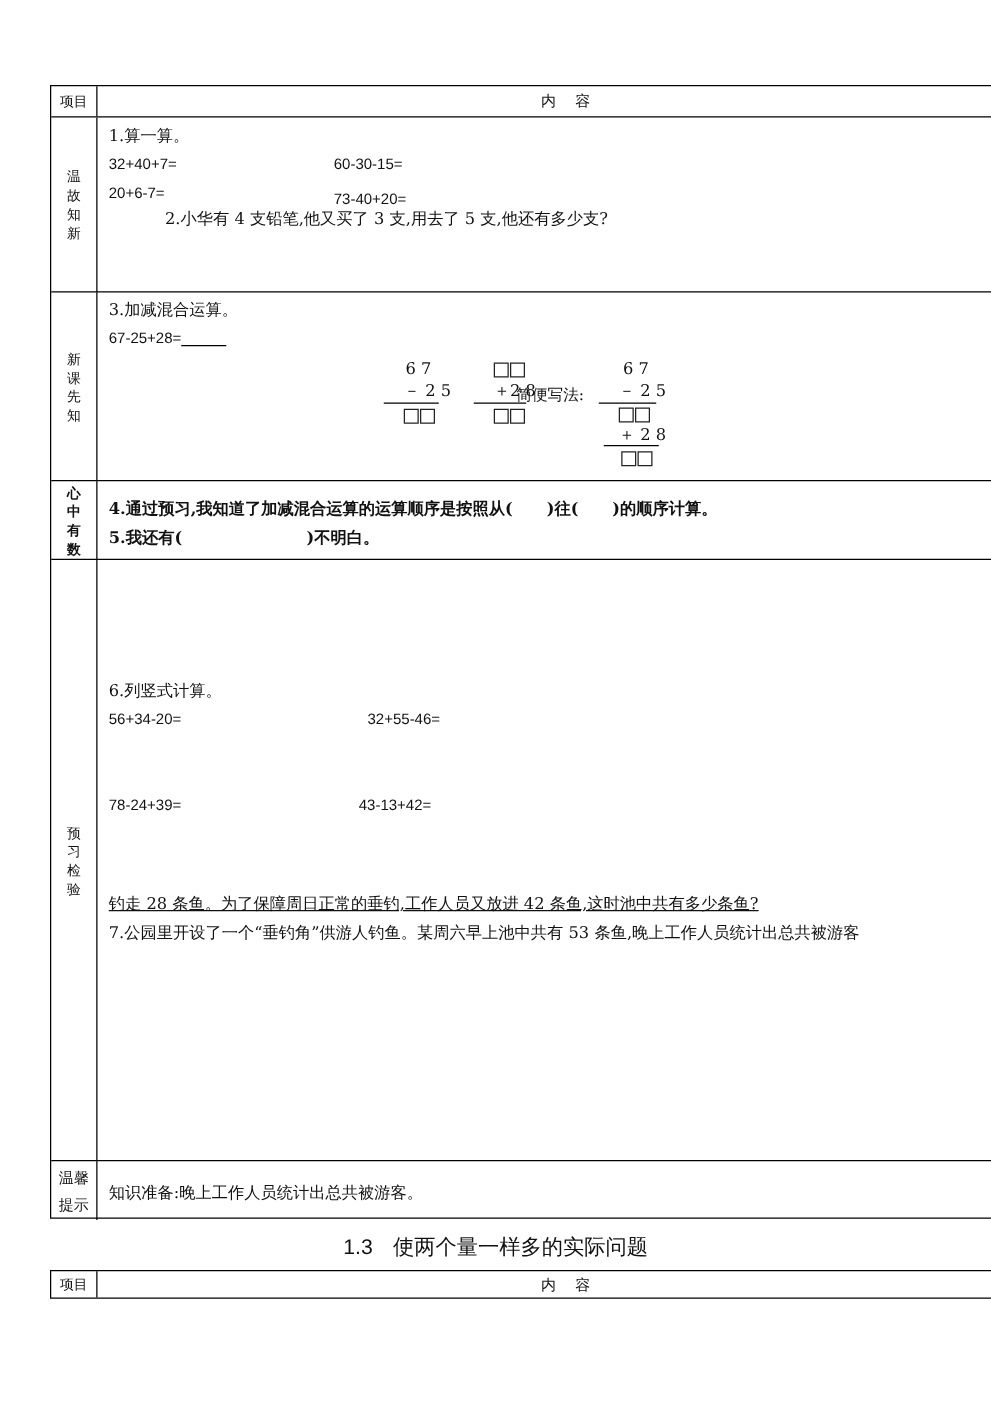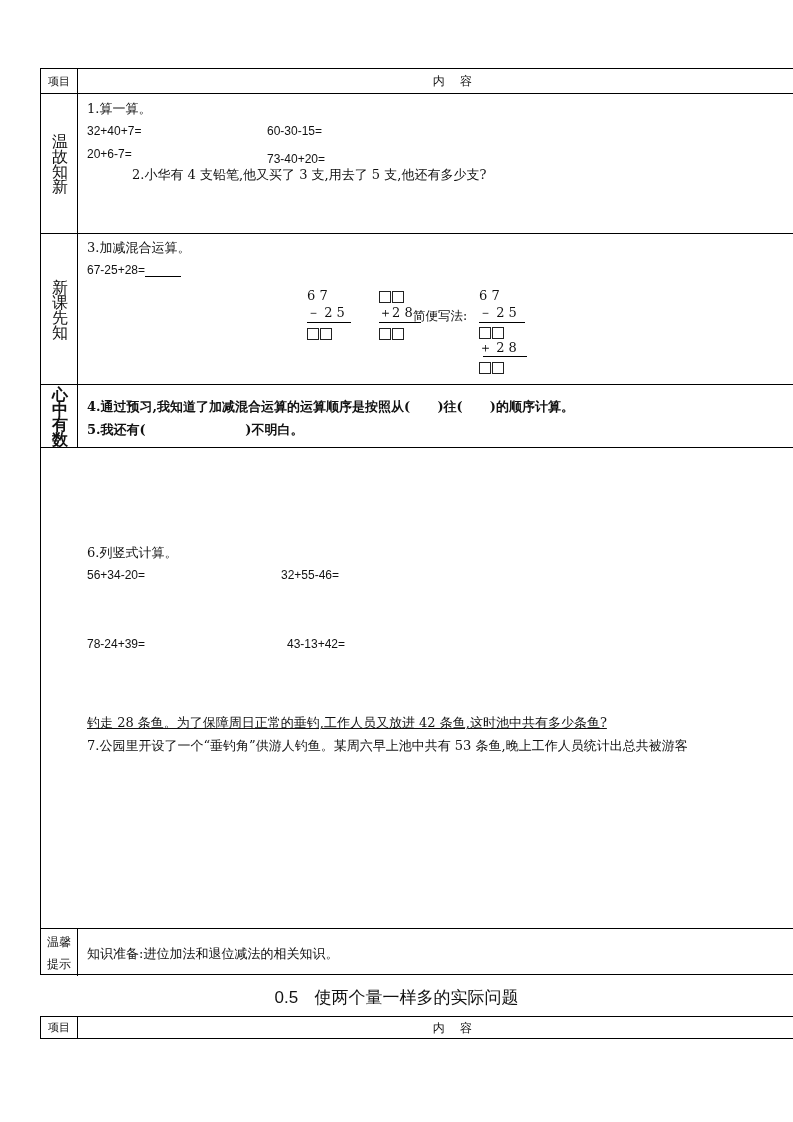--- a/index.html
+++ b/index.html
@@ -3,31 +3,31 @@
   <meta charset="utf-8">
   <style>
     html, body { margin: 0; padding: 0; background: #ffffff; }
     body { width: 793px; height: 1122px; position: relative; overflow: hidden;
       font-family: "DejaVu Serif", "Liberation Serif", serif; color: #111; font-size: 12px; }
     .tbl { position: absolute; left: 40px; width: 788px; border: 1.3px solid #000; box-sizing: border-box; }
     .row { position: absolute; left: 0; right: 0; border-top: 1.3px solid #000; }
     .row.first { border-top: none; }
     .lab { position: absolute; left: 0; top: 0; bottom: 0; width: 36px; border-right: 1.3px solid #000;
       display: flex; align-items: center; justify-content: center; }
-    .lab .v { writing-mode: horizontal-tb; width: 14px; font-size: 16px; line-height: 15px; text-align: center; word-break: break-all; }
+    .lab .v { writing-mode: horizontal-tb; width: 14px; font-size: 11px; line-height: 15px; text-align: center; word-break: break-all; }
     .lab .v2 { width: 28px; font-size: 12px; line-height: 22px; text-align: center; word-break: break-all; }
     .cnt { position: absolute; left: 37px; right: 0; top: 0; bottom: 0; }
     .t { position: absolute; white-space: nowrap; font-size: 13px; }
     .num { font-family: "Liberation Sans", sans-serif; font-size: 12px; }
     .hdr-lab { font-size: 11px; }
     .hdr-c { position: absolute; left: 0; right: 0; top: 4px; text-align: center; font-size: 12px; letter-spacing: 0; }
     .blank-line { display: inline-block; width: 36px; border-bottom: 1px solid #000; height: 11px; vertical-align: bottom; }
     .box { display: inline-block; width: 12px; height: 12px; border: 1px solid #222; box-sizing: border-box; margin-right: 1px; vertical-align: middle; }
     .vc { position: absolute; font-family: "DejaVu Serif", serif; font-size: 13px; }
-    .vc .ln { position: absolute; left: 0; right: 0; white-space: nowrap; }
+    .vc .ln { position: absolute; left: 16px; right: 0; text-align: right; white-space: nowrap; }
     .rule { position: absolute; border-top: 1px solid #000; }
     .title13 { position: absolute; left: 0; right: 0; top: 986px; text-align: center; font-size: 17px; }
     .title13 .n { font-family: "Liberation Sans", sans-serif; }
   </style>
 </head>
 <body>
 
 <div class="tbl" style="top:68px; height:907px;">
 
   <div class="row first" style="top:0; height:24px;">
@@ -95,43 +95,46 @@
     <div class="lab">
       <span class="v">心中有数</span>
     </div>
     <div class="cnt">
       <div class="t" style="left:9px; top:13px; white-space:pre;">4.通过预习,我知道了加减混合运算的运算顺序是按照从(      )往(      )的顺序计算。</div>
       <div class="t" style="left:9px; top:36px; white-space:pre;">5.我还有(                      )不明白。</div>
     </div>
   </div>
 
   <div class="row" style="top:378px; height:481px;">
+    <div class="lab">
+      <span class="v">预习检验</span>
+    </div>
     <div class="cnt">
       <div class="t" style="left:9px; top:96px;">6.列竖式计算。</div>
       <div class="t num" style="left:9px; top:120px;">56+34-20=</div>
-      <div class="t num" style="left:203px; top:120px;">32+55-46=</div>
+      <div class="t num" style="left:216px; top:120px;">32+55-46=</div>
       <div class="t num" style="left:9px; top:189px;">78-24+39=</div>
       <div class="t num" style="left:209px; top:189px;">43-13+42=</div>
       <div class="t" style="left:9px; top:259px;margin-top:30px;">7.公园里开设了一个“垂钓角”供游人钓鱼。某周六早上池中共有 53 条鱼,晚上工作人员统计出总共被游客</div>
       <div class="t" style="left:9px; top:266px;text-decoration:underline;">钓走 28 条鱼。为了保障周日正常的垂钓,工作人员又放进 42 条鱼,这时池中共有多少条鱼?</div>
     </div>
   </div>
 
   <div class="row" style="top:859px; height:47px;">
     <div class="lab">
       <span class="v2">温馨提示</span>
     </div>
     <div class="cnt">
-      <div class="t" style="left:9px; top:16px;">知识准备:进位加法和退位减法的相关知识。</div>
+      <div class="t" style="left:9px; top:16px;">知识准备:晚上工作人员统计出总共被游客。</div>
     </div>
   </div>
 </div>
 
 <div class="title13">
-  <span class="n">0.5</span>&nbsp;&nbsp;&nbsp;<span>使两个量一样多的实际问题</span>
+  <span class="n">1.3</span>&nbsp;&nbsp;&nbsp;<span>使两个量一样多的实际问题</span>
 </div>
 
 <div class="tbl" style="top:1016px; height:23px;">
   <div class="row first" style="top:0; height:21px;">
     <div class="lab">
       <span class="hdr-lab">项目</span>
     </div>
     <div class="cnt">
       <div class="hdr-c" style="top:3px; white-space:pre;">内    容</div>
     </div>

